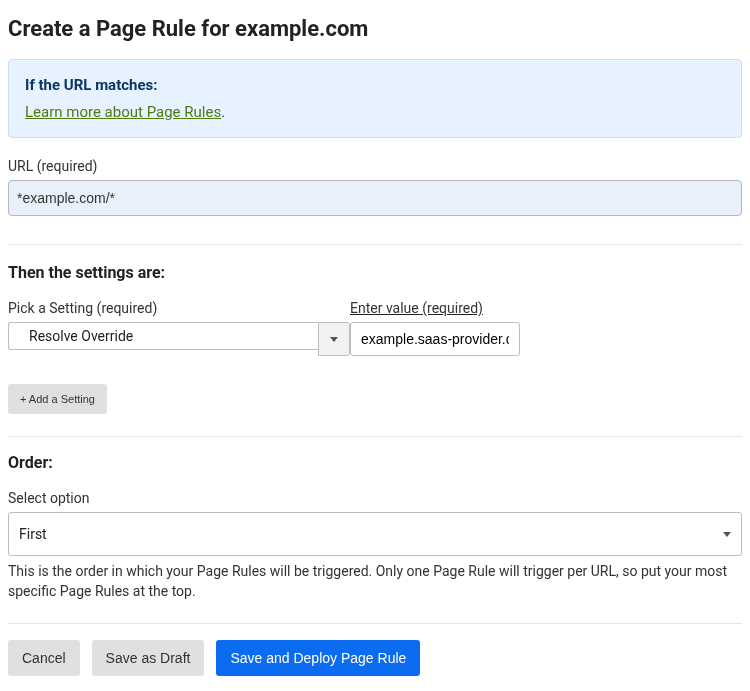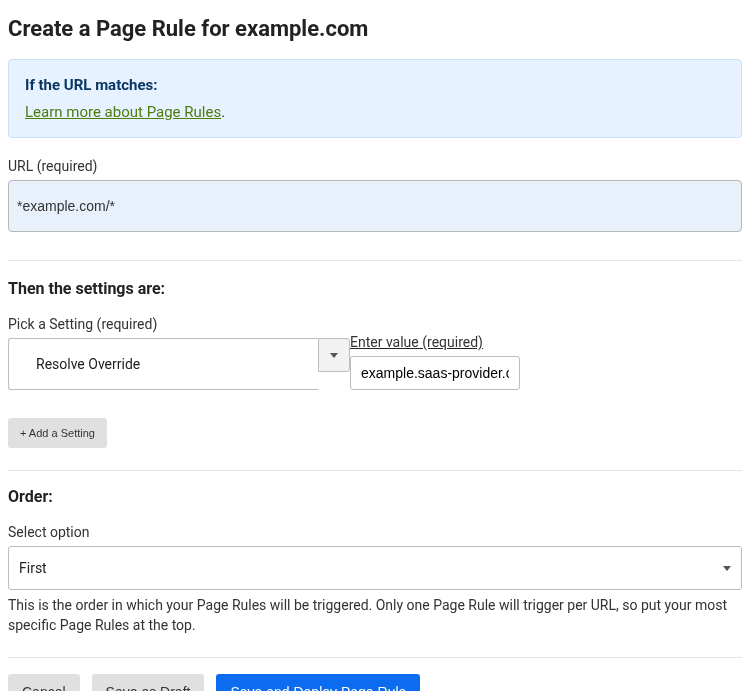--- a/index.html
+++ b/index.html
@@ -41,21 +41,21 @@
       cursor: pointer;
     }
     .field-label {
       font-size: 14px;
       color: #333;
       margin-bottom: 6px;
       display: block;
     }
     .url-input {
       width: 100%;
-      padding: 17px 8px;
+      padding: 9px 8px;
       font-size: 14px;
       background: #e8f0fb;
       border: 1px solid #b7b7b7;
       border-radius: 4px;
       color: #333;
     }
     .hr {
       border: none;
       border-top: 1px solid #e5e5e5;
       margin: 28px 0 18px 0;
@@ -79,25 +79,25 @@
     }
     .settings-col-right {
       flex: 0 0 auto;
       text-decoration: underline;
     }
     .select-group {
       display: flex;
     }
     .select-fake {
       width: 310px;
-      height: 52px;
+      height: 28px;
       border: 1px solid #bdbdbd;
       border-right: none;
       border-radius: 3px 0 0 3px;
-      padding: 0 27px;
+      padding: 0 20px;
       display: flex;
       align-items: center;
       font-size: 14px;
       background: #fff;
       cursor: pointer;
     }
     .select-caret {
       width: 32px;
       height: 34px;
       border: 1px solid #bdbdbd;

